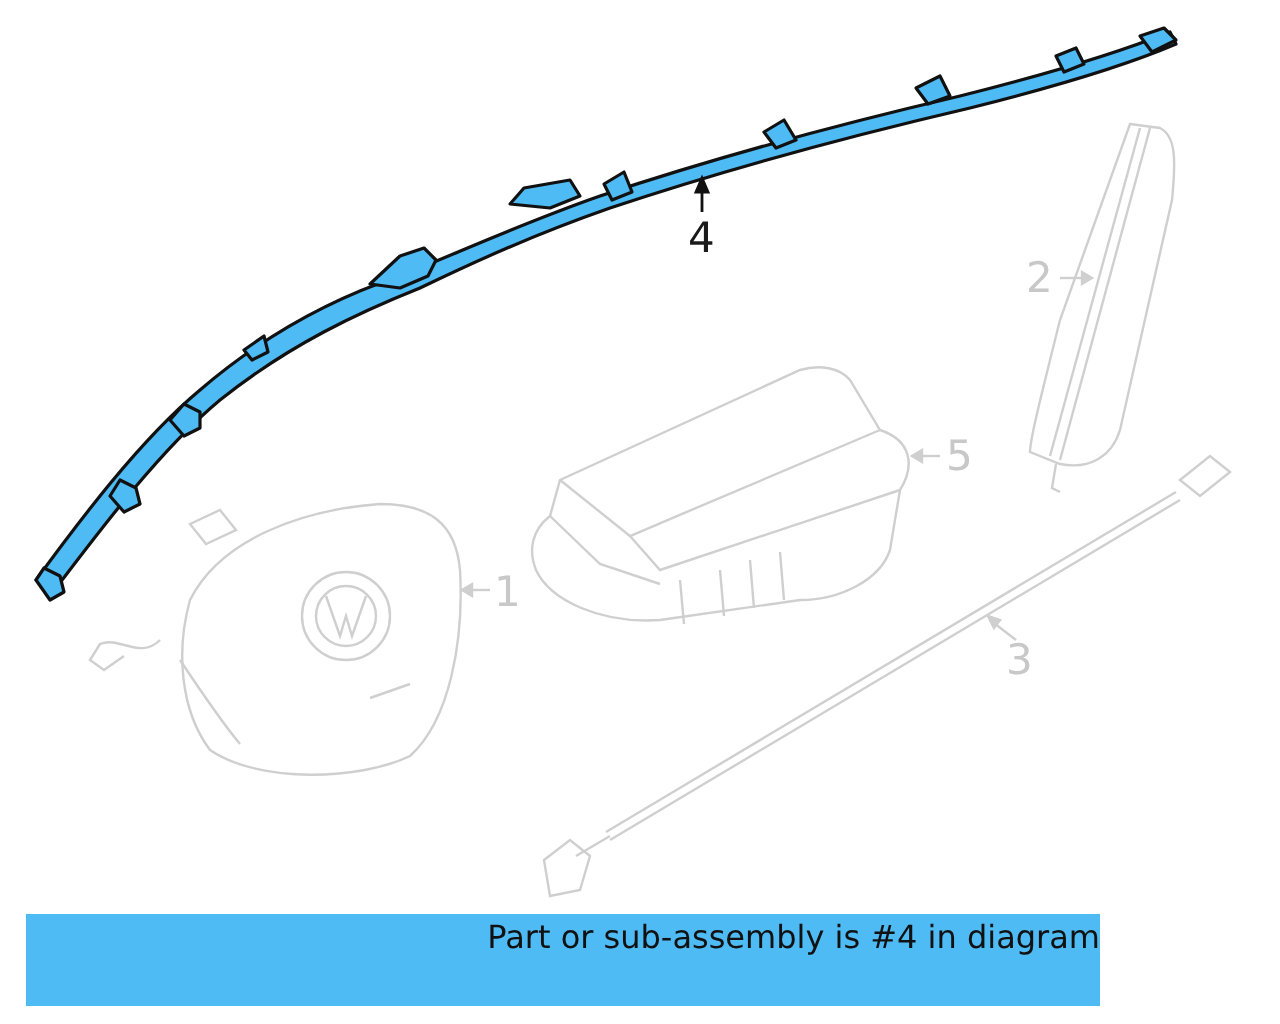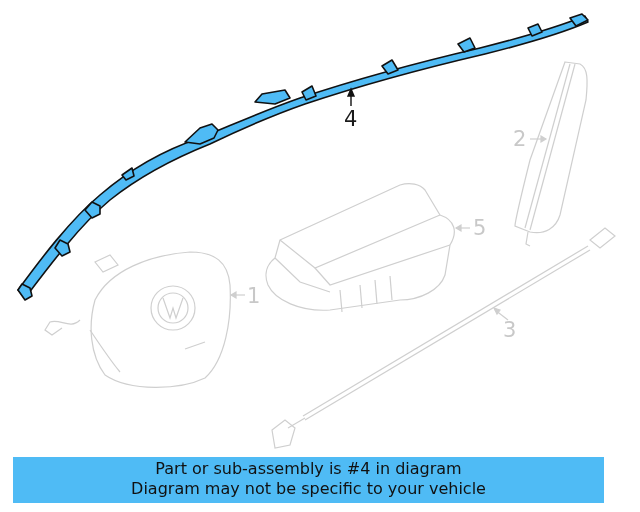--- a/index.html
+++ b/index.html
@@ -2,22 +2,22 @@
 <html><head>
   <meta charset="utf-8">
   <style>
     html, body { margin: 0; padding: 0; background: #ffffff; }
     body { width: 640px; height: 512px; position: relative; overflow: hidden; font-family: "DejaVu Sans", sans-serif; }
     #diagram { position: absolute; left: 0; top: 0; width: 640px; height: 512px; }
     .callout { position: absolute; font-family: "DejaVu Sans", sans-serif; font-size: 21px; line-height: 21px; }
     .callout.dim { color: #c8c8c8; }
     .callout.active { color: #1a1a1a; }
     #banner {
-      position: absolute; left: 13px; top: 457px; width: 591px; height: 46px;
-      background: #4fbbf5; color: #111111; text-align: center;
+      position: absolute; left: 13px; top: 457px; width: 537px; height: 46px;
+      background: #4fbbf5; color: #111111; text-align: right;
       font-family: "DejaVu Sans", sans-serif; font-size: 16px; line-height: 20px;
       padding-top: 2px; box-sizing: border-box;
     }
     #banner div { white-space: nowrap; }
   </style>
 </head>
 <body>
 
 <div id="diagram">
   <svg width="640" height="512" viewBox="0 0 640 512" xmlns="http://www.w3.org/2000/svg">
@@ -99,14 +99,13 @@
 
   <span class="callout dim" style="left:247px; top:286px;">1</span>
   <span class="callout dim" style="left:513px; top:129px;">2</span>
   <span class="callout dim" style="left:503px; top:320px;">3</span>
   <span class="callout active" style="left:344px; top:109px;">4</span>
   <span class="callout dim" style="left:473px; top:218px;">5</span>
 </div>
 
 <div id="banner">
   <div>Part or sub-assembly is #4 in diagram</div>
-  <div>Diagram may not be specific to your vehicle</div>
 </div>
 
 </body></html>

